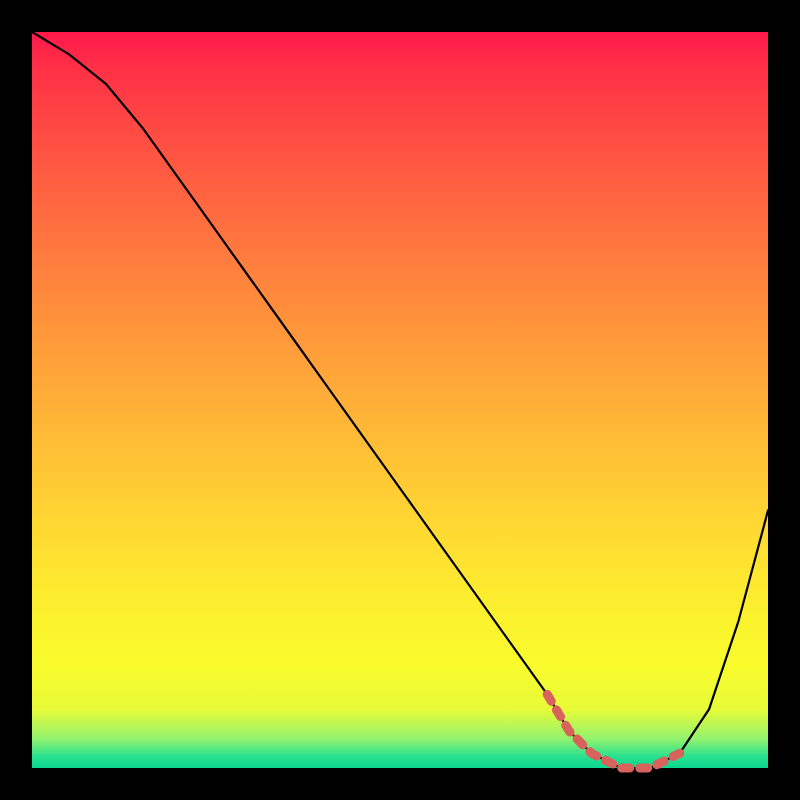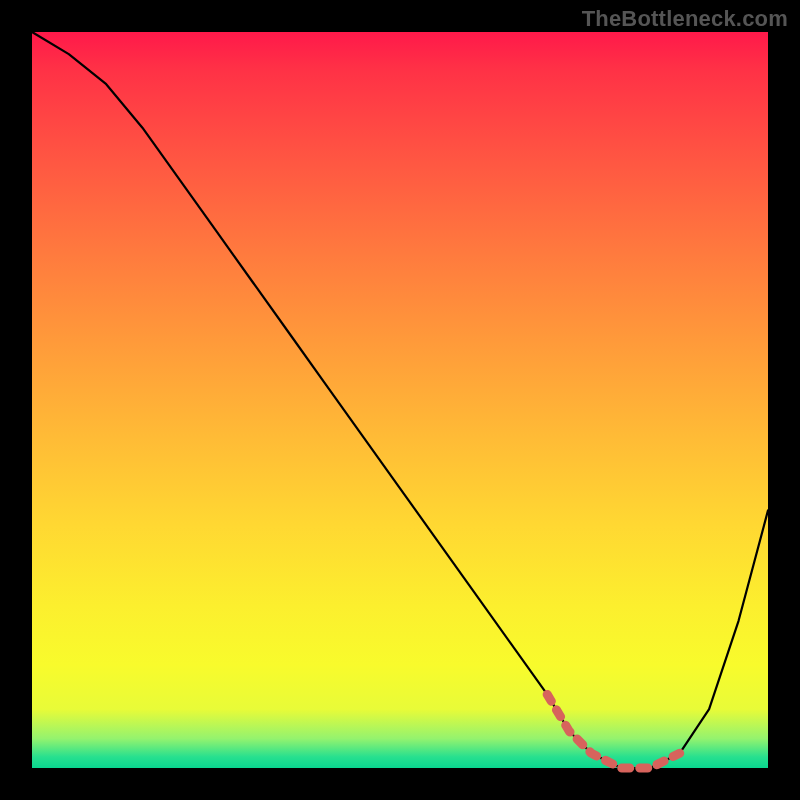--- a/index.html
+++ b/index.html
@@ -53,21 +53,20 @@
     inset: 0;
     width: 100%;
     height: 100%;
     overflow: visible;
   }
 </style>
 </head>
 <body>
 
 <div class="container">
-  <div class="watermark">TheBottleneck.com</div>
 
   <div class="plot-area">
     <div class="gradient-bg"></div>
     <svg class="curve-svg" viewBox="0 0 736 736" preserveAspectRatio="none">
       <g>
         <path id="main-curve-path" fill="none" stroke="#000000" stroke-width="2.2" stroke-linecap="round" stroke-linejoin="round" d="M0.00 0.00 L36.80 22.08 L73.60 51.52 L110.40 95.68 L147.20 147.20 L184.00 198.72 L220.80 250.24 L257.60 301.76 L294.40 353.28 L331.20 404.80 L368.00 456.32 L404.80 507.84 L441.60 559.36 L478.40 610.88 L515.20 662.40 L537.28 699.20 L559.36 721.28 L588.80 736.00 L618.24 736.00 L647.68 721.28 L677.12 677.12 L706.56 588.80 L736.00 478.40"></path>
       </g>
       <g>
         <path id="highlight-curve-path" fill="none" stroke="#d7635c" stroke-width="9" stroke-linecap="round" stroke-linejoin="round" stroke-dasharray="8 10" d="M515.20 662.40 L537.28 699.20 L559.36 721.28 L588.80 736.00 L618.24 736.00 L647.68 721.28"></path>
       </g>

